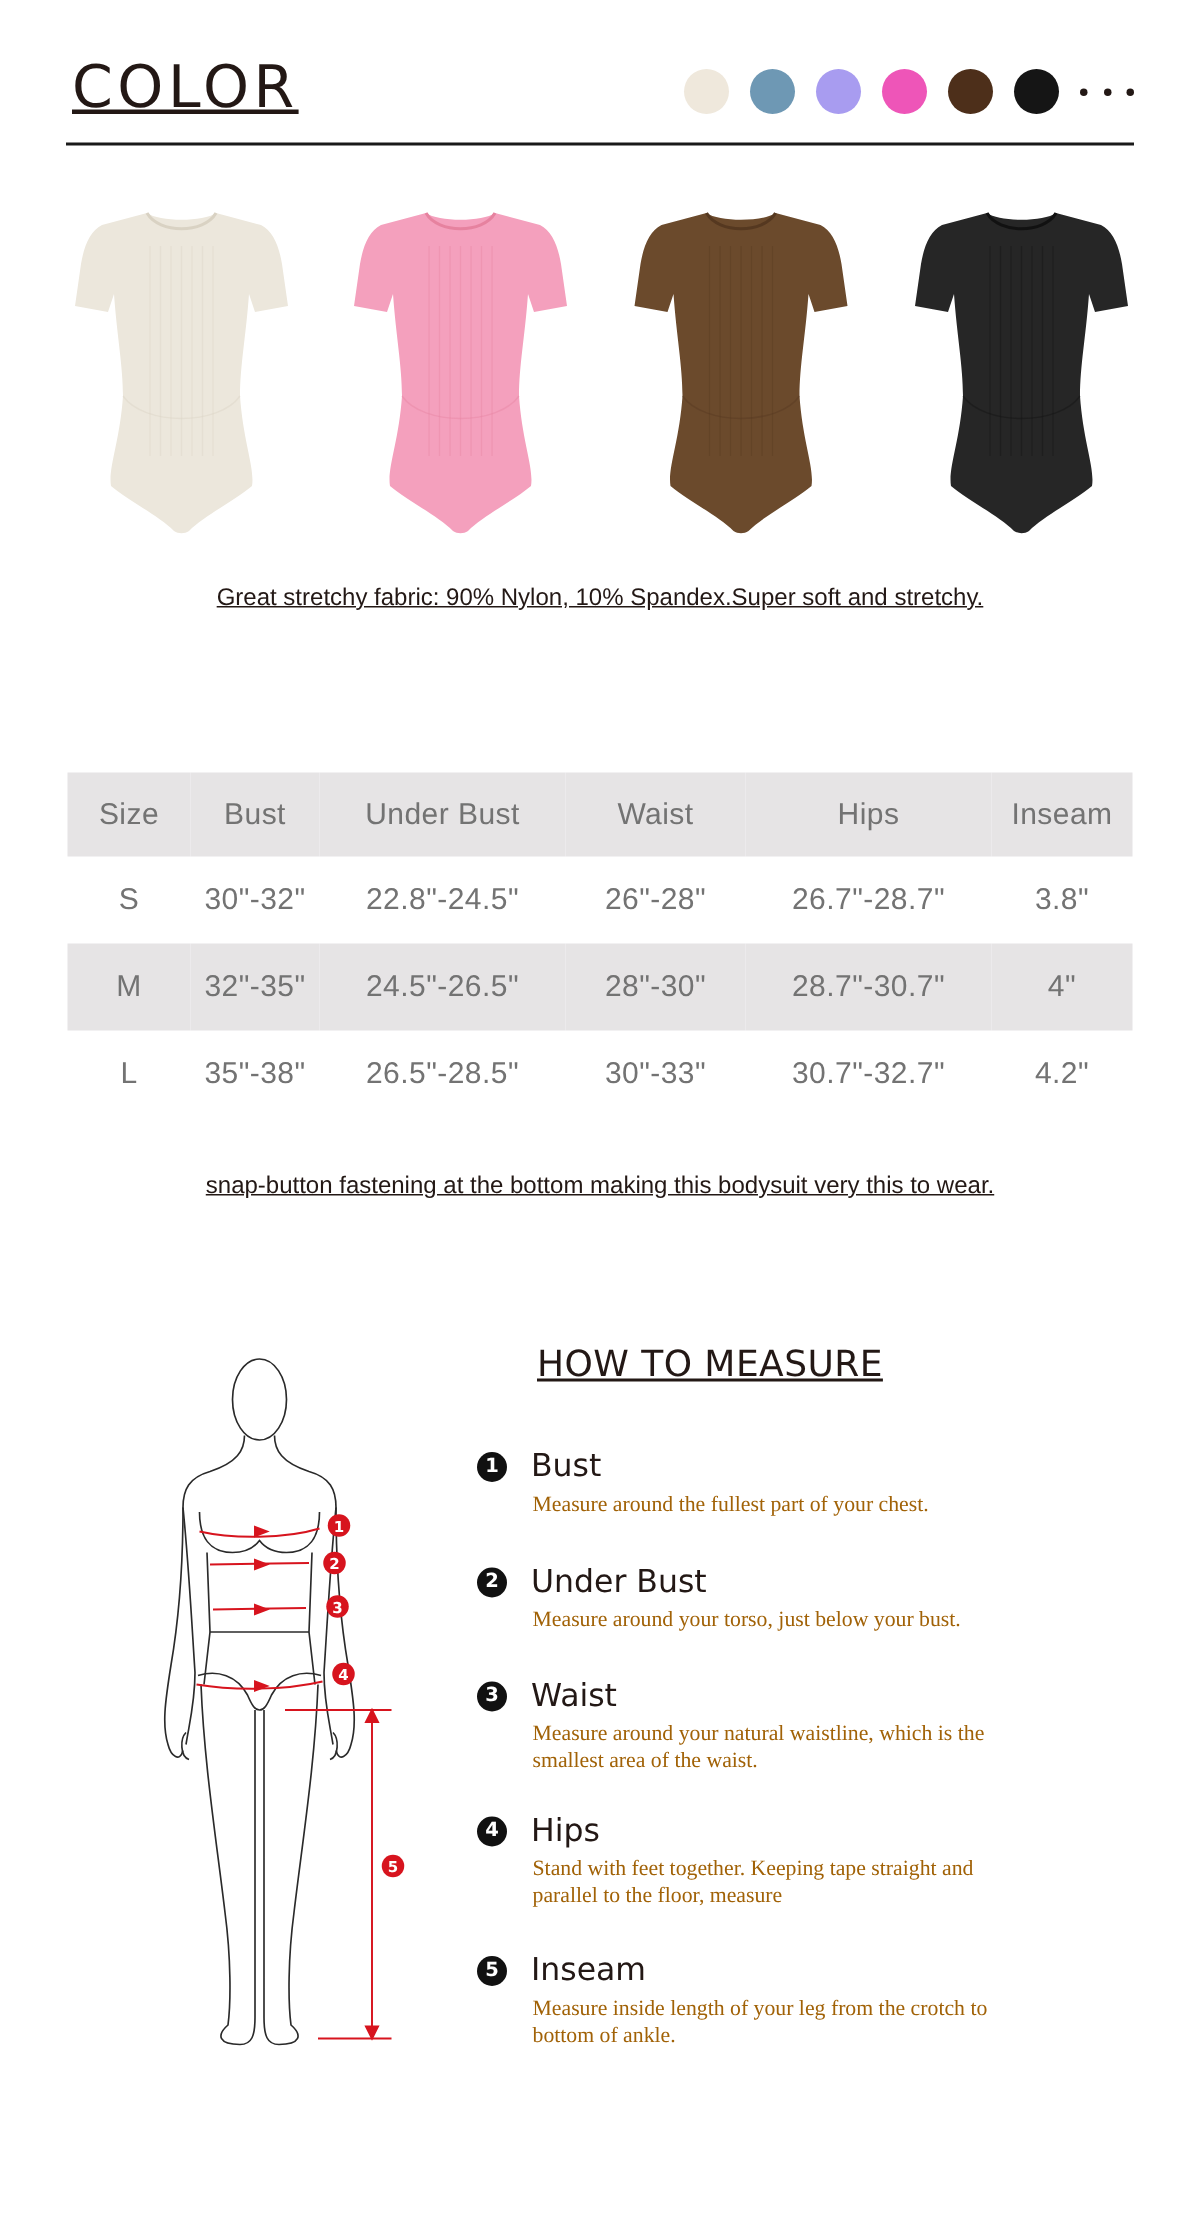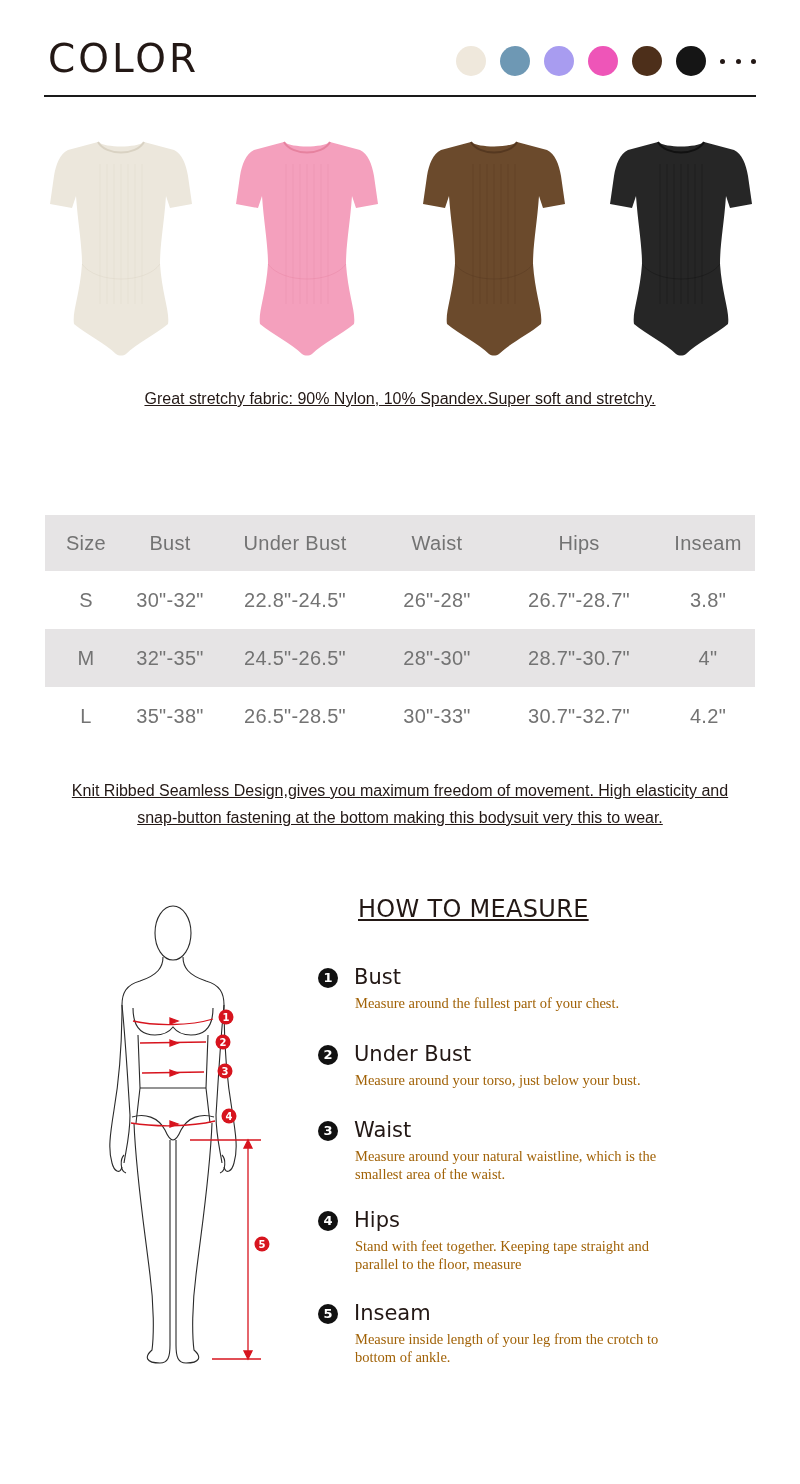--- a/index.html
+++ b/index.html
@@ -1,21 +1,21 @@
 <!DOCTYPE html>
 <html><head>
   <meta charset="utf-8">
   <style>
     * { margin: 0; padding: 0; box-sizing: border-box; }
     html, body { width: 800px; height: 1484px; background: #ffffff; overflow: hidden; }
     body { position: relative; font-family: "DejaVu Sans", "Liberation Sans", sans-serif; color: #231815; }
 
     
     .header { position: absolute; left: 44px; top: 0; width: 712px; height: 97px; border-bottom: 2px solid #1a1a1a; }
-    .color-title { position: absolute; left: 4px; top: 36px; font-family: "DejaVu Sans", sans-serif; font-size: 39px; letter-spacing: 3px; color: #231815; font-weight: normal; line-height: 46px; }
+    .color-title { position: absolute; left: 4px; top: 36px; font-family: "DejaVu Sans", sans-serif; font-size: 39px; letter-spacing: 3px; color: #231815; font-weight: normal; line-height: 46px; text-decoration: underline; }
     .swatches { position: absolute; right: 0; top: 46px; display: flex; align-items: center; height: 30px; }
     .swatch { width: 30px; height: 30px; border-radius: 50%; margin-left: 14px; cursor: pointer; }
     .more-dots { margin-left: 14px; width: 36px; display: flex; justify-content: space-between; align-items: center; cursor: pointer; }
     .more-dots span { width: 5px; height: 5px; border-radius: 50%; background: #231815; display: block; }
 
     
     .products { position: absolute; left: 0; top: 120px; width: 800px; height: 240px; }
     .product { position: absolute; top: 14px; width: 150px; height: 222px; }
 
     
@@ -150,21 +150,20 @@
       <td>35"-38"</td>
       <td>26.5"-28.5"</td>
       <td>30"-33"</td>
       <td>30.7"-32.7"</td>
       <td>4.2"</td>
     </tr>
   </tbody>
 </table>
 
 <div class="desc desc2">
-  <div>Knit Ribbed Seamless Design,gives you maximum freedom of movement. High elasticity and</div>
   <div>snap-button fastening at the bottom making this bodysuit very this to wear.</div>
 </div>
 
 <svg class="figure" viewBox="0 0 190 480">
   <g fill="none" stroke="#2a2a2a" stroke-width="1.1">
 
     <ellipse cx="73" cy="38" rx="18" ry="27"></ellipse>
 
     <path d="M63 62 C63 72 58 80 40 86 C26 90 22 98 22 110 C22 140 20 180 14 215 C10 240 8 255 12 268 C14 276 20 280 22 272"></path>
     <path d="M83 62 C83 72 88 80 106 86 C120 90 124 98 124 110 C124 140 126 180 132 215 C136 240 138 255 134 268 C132 276 126 280 124 272"></path>

